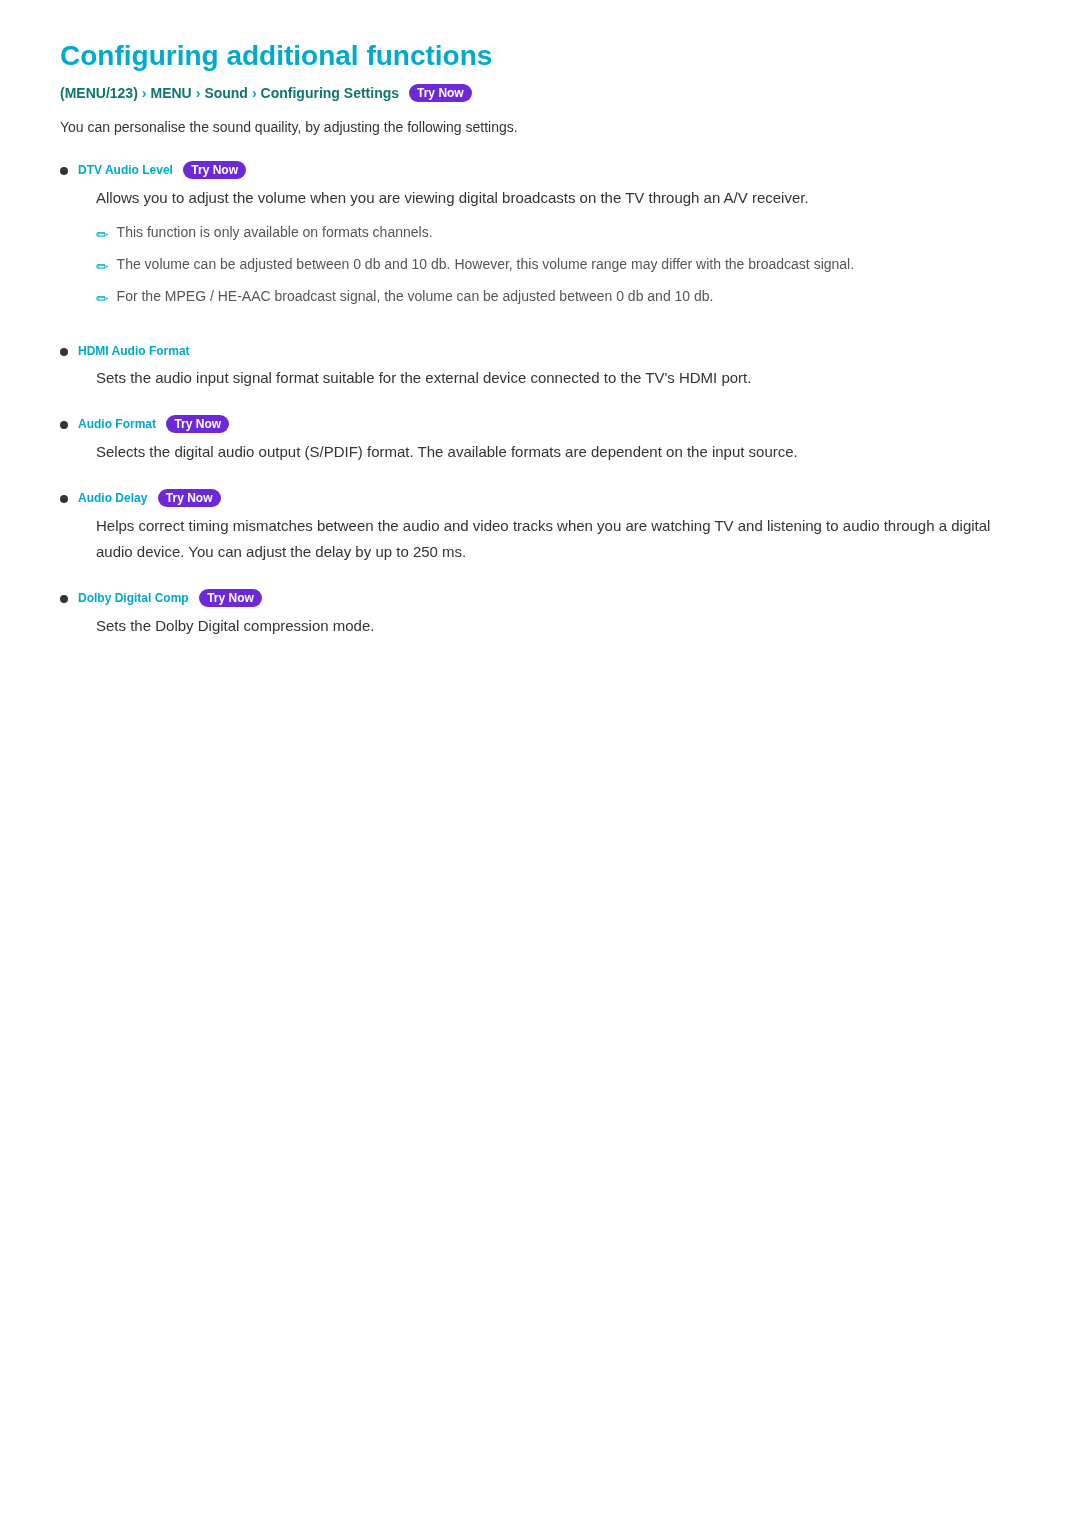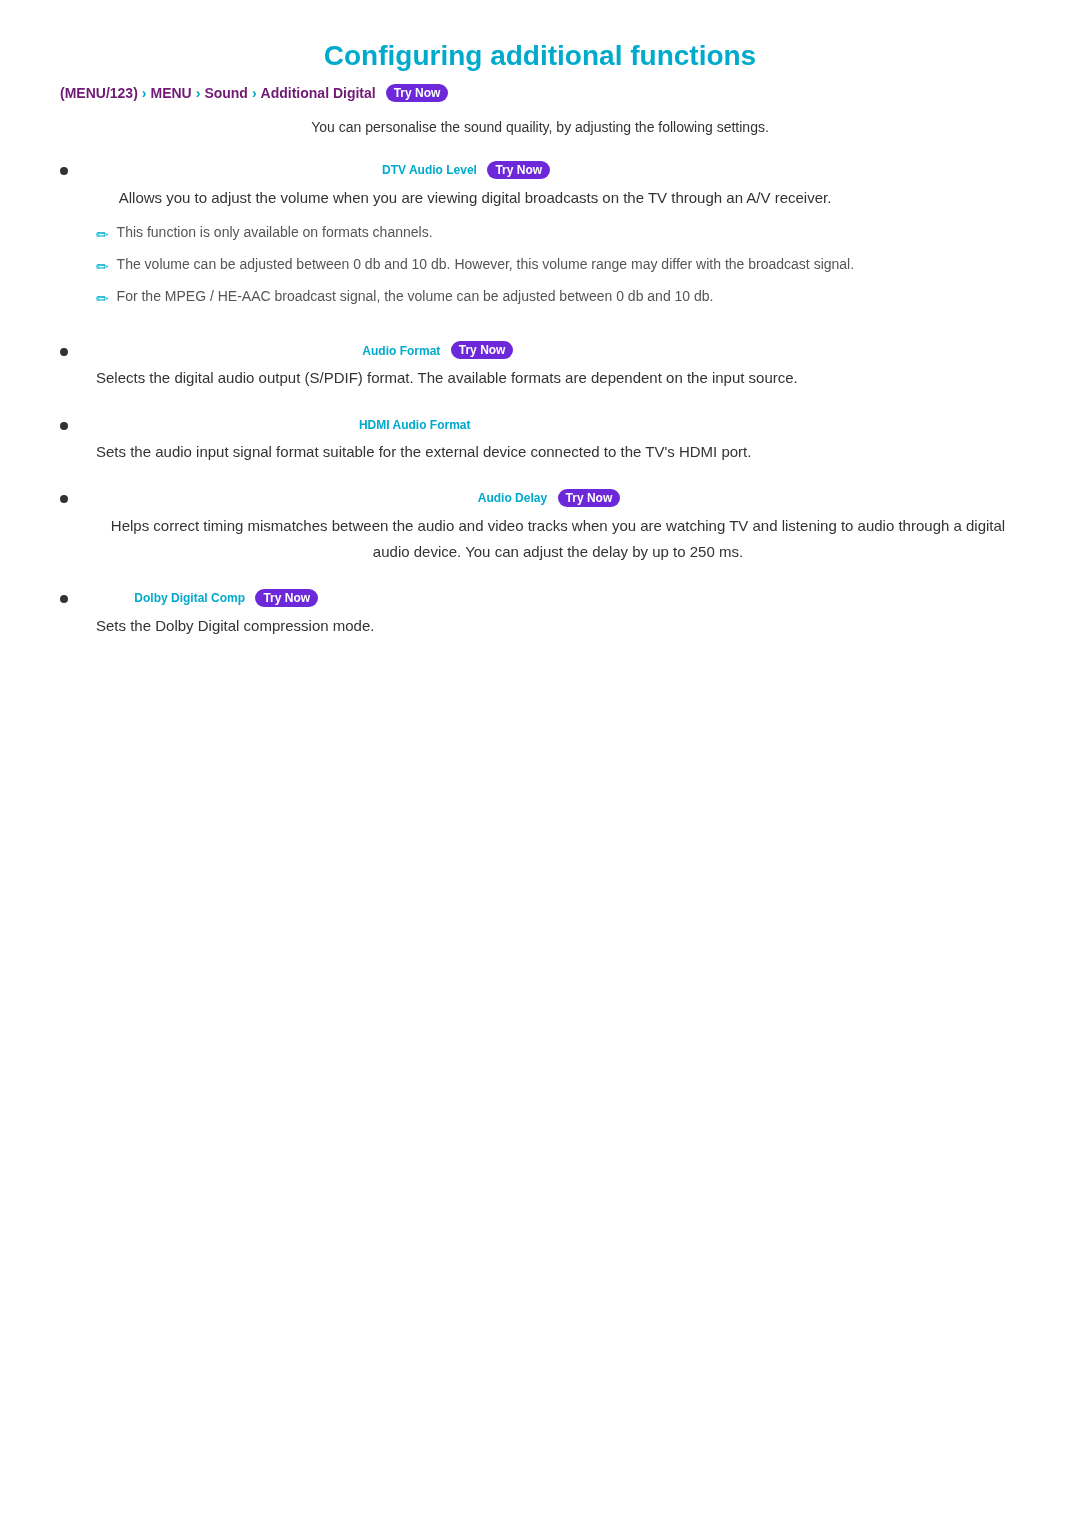--- a/index.html
+++ b/index.html
@@ -1,19 +1,18 @@
 <!DOCTYPE html>
 <html><head>
   <meta charset="utf-8">
   <style>
     * {
       box-sizing: border-box;
       margin: 0;
       padding: 0;
-      text-align: center;
     }
 
     body {
       background: #ffffff;
       font-family: 'Segoe UI', Arial, sans-serif;
       font-size: 16px;
       color: #333333;
       width: 1080px;
       min-height: 1527px;
       padding: 40px 60px;
@@ -35,21 +34,21 @@
       flex-wrap: wrap;
       gap: 4px;
     }
 
     .breadcrumb .separator {
       color: #00aacc;
       font-weight: bold;
     }
 
     .breadcrumb .bc-item {
-      color: #701a75;
+      color: #0f766e;
       font-weight: 600;
     }
 
     .try-now-badge {
       display: inline-block;
       background-color: #6d28d9;
       color: #ffffff;
       font-size: 12px;
       font-weight: 600;
       padding: 2px 8px;
@@ -131,21 +130,21 @@
 
 <h1 class="page-title">Configuring additional functions</h1>
 
 <div class="breadcrumb">
   <span class="bc-item">(MENU/123)</span>
   <span class="separator">›</span>
   <span class="bc-item">MENU</span>
   <span class="separator">›</span>
   <span class="bc-item">Sound</span>
   <span class="separator">›</span>
-  <span class="bc-item">Additional Digital</span>
+  <span class="bc-item">Configuring Settings</span>
   <span class="try-now-badge">Try Now</span>
 </div>
 
 <p class="intro-text">You can personalise the sound quaility, by adjusting the following settings.</p>
 
 <ul class="section-list">
 
   <li>
     <div class="bullet-row">
       <span class="bullet-dot"></span>
@@ -168,41 +167,41 @@
           </li>
         </ul>
       </div>
     </div>
   </li>
 
   <li>
     <div class="bullet-row">
       <span class="bullet-dot"></span>
       <div>
-        <span class="item-title">Audio Format</span>
-        <span class="try-now-badge">Try Now</span>
-        <p class="item-desc">Selects the digital audio output (S/PDIF) format. The available formats are dependent on the input source.</p>
-      </div>
-    </div>
-  </li>
-
-  <li>
-    <div class="bullet-row">
-      <span class="bullet-dot"></span>
-      <div>
         <span class="item-title">HDMI Audio Format</span>
         <p class="item-desc">Sets the audio input signal format suitable for the external device connected to the TV's HDMI port.</p>
       </div>
     </div>
   </li>
 
   <li>
     <div class="bullet-row">
       <span class="bullet-dot"></span>
       <div>
+        <span class="item-title">Audio Format</span>
+        <span class="try-now-badge">Try Now</span>
+        <p class="item-desc">Selects the digital audio output (S/PDIF) format. The available formats are dependent on the input source.</p>
+      </div>
+    </div>
+  </li>
+
+  <li>
+    <div class="bullet-row">
+      <span class="bullet-dot"></span>
+      <div>
         <span class="item-title">Audio Delay</span>
         <span class="try-now-badge">Try Now</span>
         <p class="item-desc">Helps correct timing mismatches between the audio and video tracks when you are watching TV and listening to audio through a digital audio device. You can adjust the delay by up to 250 ms.</p>
       </div>
     </div>
   </li>
 
   <li>
     <div class="bullet-row">
       <span class="bullet-dot"></span>

